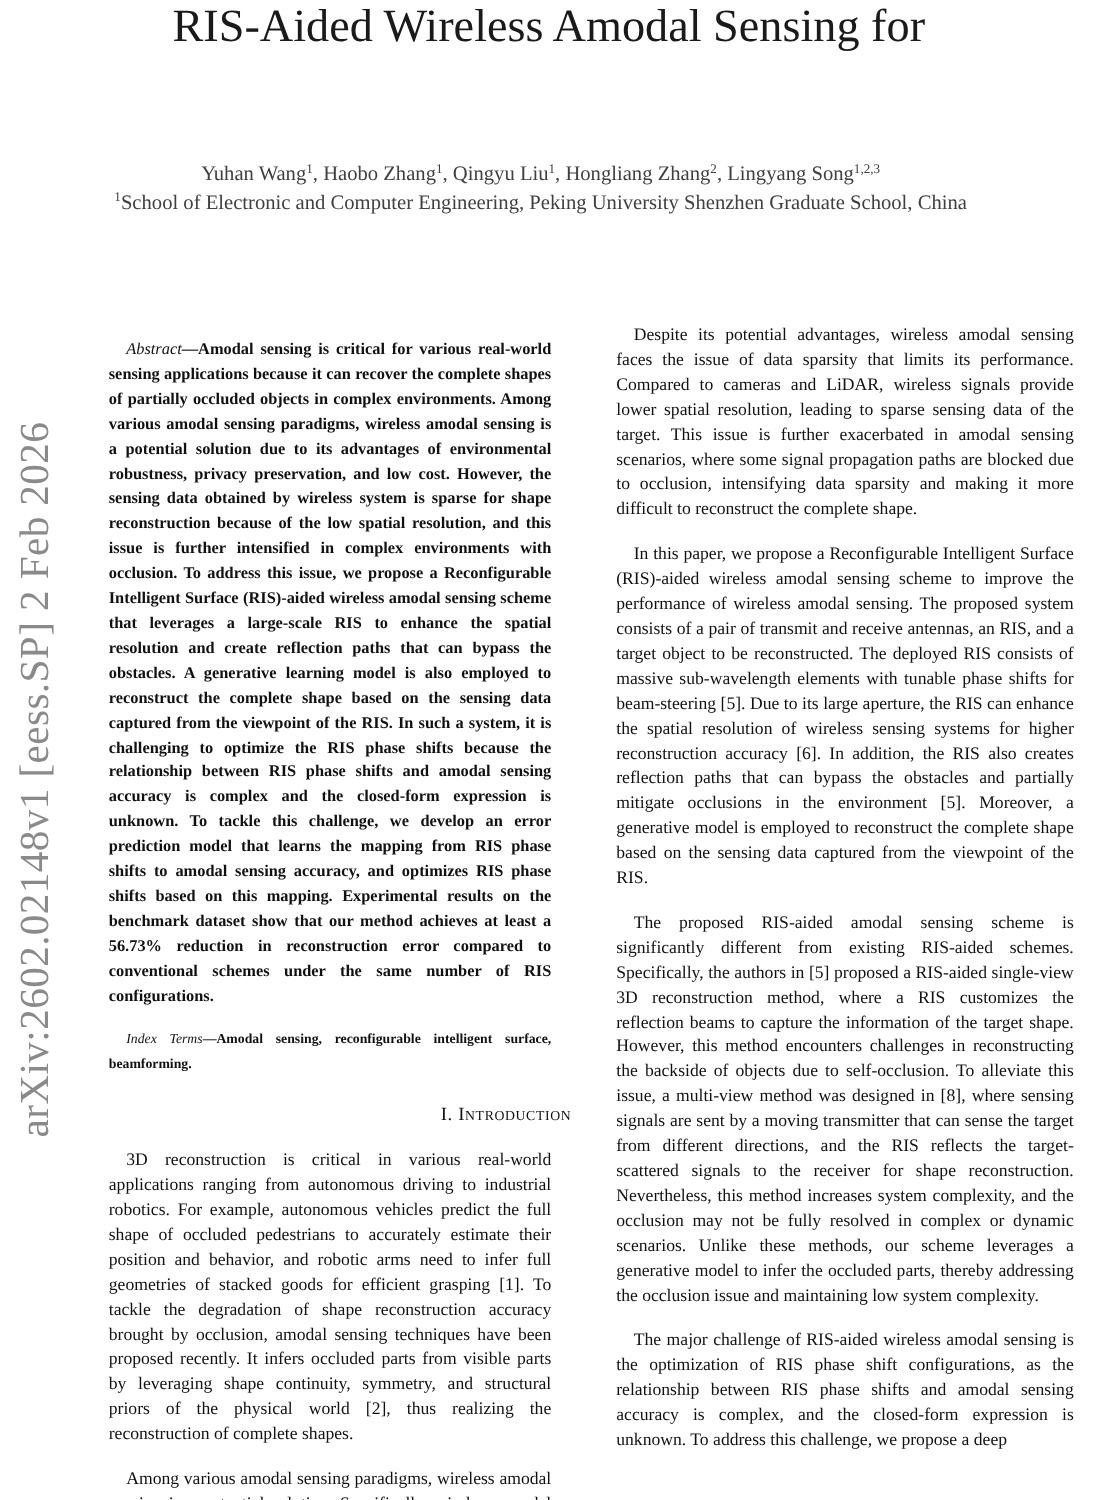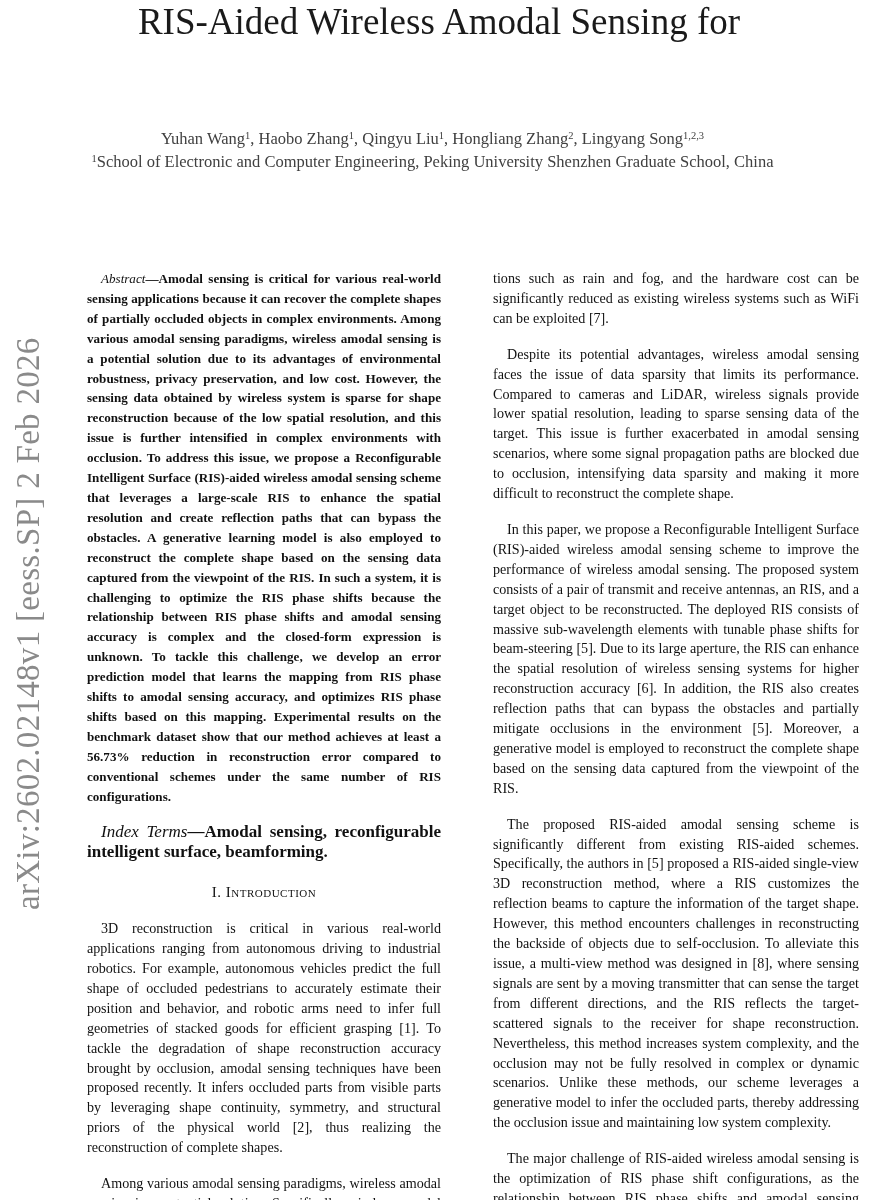--- a/index.html
+++ b/index.html
@@ -27,23 +27,23 @@
     position: absolute; top: 253px; width: 386px;
     font-size: 14.1px; line-height: 19.9px; text-align: justify;
   }
   .col.left { left: 71px; }
   .col.right { left: 477px; width: 398px; }
   .col p { margin: 16px; text-indent: 14px; }
   .col p.noindent { text-indent: 0; }
   .col p.gap { margin-top: 6px; }
   .abstract { font-weight: bold; font-size: 13.1px; line-height: 19.9px; }
   .abstract i, .index i { font-weight: normal; }
-  .index { font-weight: bold; font-size: 17px; }
+  .index { font-weight: bold; font-size: 11px; }
   .section-head {
-    text-align: center; font-variant: small-caps; font-size: 15px;
+    text-align: right; font-variant: small-caps; font-size: 15px;
     margin: 21px 0 9px 0; text-indent: 0; letter-spacing: 0.5px;
   }
 </style>
 </head>
 <body>
 
 <h1 class="title">
   <span>RIS-Aided Wireless Amodal Sensing for</span>
 </h1>
 
@@ -62,18 +62,17 @@
 
 <div class="col left">
   <p class="abstract"><i>Abstract</i>—<span>Amodal sensing is critical for various real-world sensing applications because it can recover the complete shapes of partially occluded objects in complex environments. Among various amodal sensing paradigms, wireless amodal sensing is a potential solution due to its advantages of environmental robustness, privacy preservation, and low cost. However, the sensing data obtained by wireless system is sparse for shape reconstruction because of the low spatial resolution, and this issue is further intensified in complex environments with occlusion. To address this issue, we propose a Reconfigurable Intelligent Surface (RIS)-aided wireless amodal sensing scheme that leverages a large-scale RIS to enhance the spatial resolution and create reflection paths that can bypass the obstacles. A generative learning model is also employed to reconstruct the complete shape based on the sensing data captured from the viewpoint of the RIS. In such a system, it is challenging to optimize the RIS phase shifts because the relationship between RIS phase shifts and amodal sensing accuracy is complex and the closed-form expression is unknown. To tackle this challenge, we develop an error prediction model that learns the mapping from RIS phase shifts to amodal sensing accuracy, and optimizes RIS phase shifts based on this mapping. Experimental results on the benchmark dataset show that our method achieves at least a 56.73% reduction in reconstruction error compared to conventional schemes under the same number of RIS configurations.</span></p>
   <p class="index"><i>Index Terms</i>—<span>Amodal sensing, reconfigurable intelligent surface, beamforming.</span></p>
   <div class="section-head">I. Introduction</div>
   <p>3D reconstruction is critical in various real-world applications ranging from autonomous driving to industrial robotics. For example, autonomous vehicles predict the full shape of occluded pedestrians to accurately estimate their position and behavior, and robotic arms need to infer full geometries of stacked goods for efficient grasping [1]. To tackle the degradation of shape reconstruction accuracy brought by occlusion, amodal sensing techniques have been proposed recently. It infers occluded parts from visible parts by leveraging shape continuity, symmetry, and structural priors of the physical world [2], thus realizing the reconstruction of complete shapes.</p>
   <p class="gap">Among various amodal sensing paradigms, wireless amodal sensing is a potential solution. Specifically, wireless amodal sensing reconstructs complete shapes by analyzing the wireless signals scattered from the target. Compared with existing vision-based amodal sensing methods [3], wireless amodal sensing is robust to lighting and weather variations. It also preserves privacy by not recording sensitive data such as facial details. Compared with LiDAR-based methods [4], it is tolerant to adverse weather condi-</p>
 </div>
 
 <div class="col right">
-  <p class="noindent">tions such as rain and fog, and the hardware cost can be significantly reduced as existing wireless systems such as WiFi can be exploited [7].</p>
   <p class="gap">Despite its potential advantages, wireless amodal sensing faces the issue of data sparsity that limits its performance. Compared to cameras and LiDAR, wireless signals provide lower spatial resolution, leading to sparse sensing data of the target. This issue is further exacerbated in amodal sensing scenarios, where some signal propagation paths are blocked due to occlusion, intensifying data sparsity and making it more difficult to reconstruct the complete shape.</p>
   <p class="gap">In this paper, we propose a Reconfigurable Intelligent Surface (RIS)-aided wireless amodal sensing scheme to improve the performance of wireless amodal sensing. The proposed system consists of a pair of transmit and receive antennas, an RIS, and a target object to be reconstructed. The deployed RIS consists of massive sub-wavelength elements with tunable phase shifts for beam-steering [5]. Due to its large aperture, the RIS can enhance the spatial resolution of wireless sensing systems for higher reconstruction accuracy [6]. In addition, the RIS also creates reflection paths that can bypass the obstacles and partially mitigate occlusions in the environment [5]. Moreover, a generative model is employed to reconstruct the complete shape based on the sensing data captured from the viewpoint of the RIS.</p>
   <p class="gap">The proposed RIS-aided amodal sensing scheme is significantly different from existing RIS-aided schemes. Specifically, the authors in [5] proposed a RIS-aided single-view 3D reconstruction method, where a RIS customizes the reflection beams to capture the information of the target shape. However, this method encounters challenges in reconstructing the backside of objects due to self-occlusion. To alleviate this issue, a multi-view method was designed in [8], where sensing signals are sent by a moving transmitter that can sense the target from different directions, and the RIS reflects the target-scattered signals to the receiver for shape reconstruction. Nevertheless, this method increases system complexity, and the occlusion may not be fully resolved in complex or dynamic scenarios. Unlike these methods, our scheme leverages a generative model to infer the occluded parts, thereby addressing the occlusion issue and maintaining low system complexity.</p>
   <p class="gap">The major challenge of RIS-aided wireless amodal sensing is the optimization of RIS phase shift configurations, as the relationship between RIS phase shifts and amodal sensing accuracy is complex, and the closed-form expression is unknown. To address this challenge, we propose a deep</p>
 </div>
 
 </body></html>

